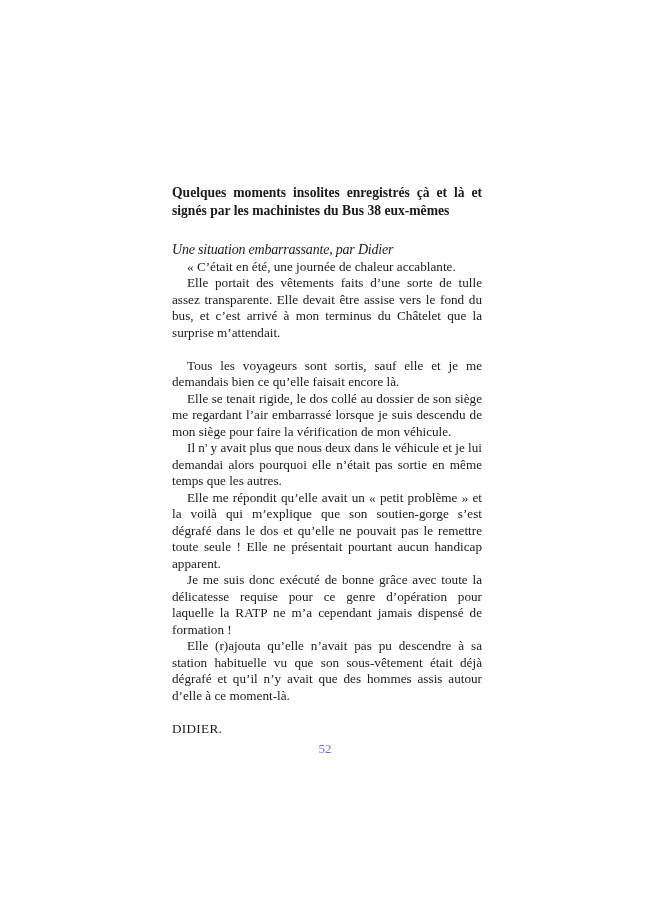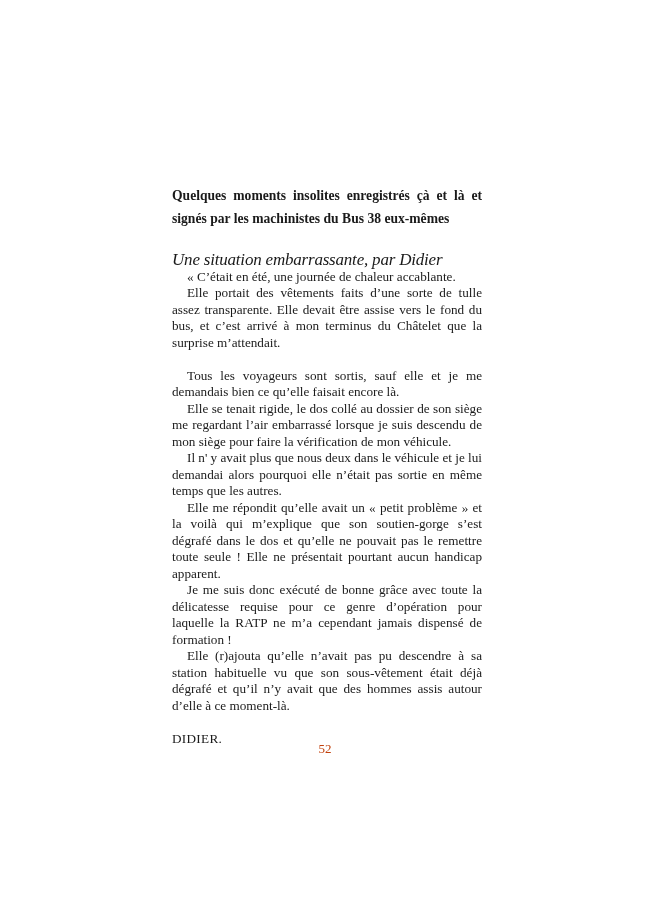--- a/index.html
+++ b/index.html
@@ -5,35 +5,35 @@
   html, body { margin: 0; padding: 0; background: #ffffff; }
   body { width: 650px; height: 920px; position: relative; overflow: hidden; }
   .page {
     position: absolute; left: 172px; top: 184px; width: 310px;
     font-family: "Liberation Serif", "DejaVu Serif", serif;
     color: #1a1a1a;
     font-size: 13.2px;
     line-height: 16.5px;
   }
   .title {
-    font-weight: bold; font-size: 13.6px; line-height: 23px;
+    font-weight: bold; font-size: 13.6px; line-height: 18px;
     text-align: justify; text-align-last: left;
     margin: 0 0 22px 0;
   }
   .subtitle {
-    font-style: italic; font-size: 17px; margin: 0 0 0 0;
+    font-style: italic; font-size: 14px; margin: 0 0 0 0;
     letter-spacing: -0.2px;
   }
   .para { margin: 0; text-indent: 15px; text-align: justify; font-family: Liberation Serif, serif; }
   .gap { height: 16.5px; }
   .signature { text-align: left; margin-top: 16.5px; letter-spacing: 0.3px; }
   .page-number {
     position: absolute; left: 0; width: 650px; top: 741px; text-align: center;
     font-family: "Liberation Serif", "DejaVu Serif", serif;
-    font-size: 13px; color: #c2410c;
+    font-size: 13px; color: #8b5cf6;
   }
 </style>
 </head>
 <body>
 
 <div class="page">
   <p class="title">Quelques moments insolites enregistrés çà et là et signés par les machinistes du Bus 38 eux-mêmes</p>
   <p class="subtitle">Une situation embarrassante, par Didier</p>
 
   <p class="para">« C’était en été, une journée de chaleur accablante.</p>

